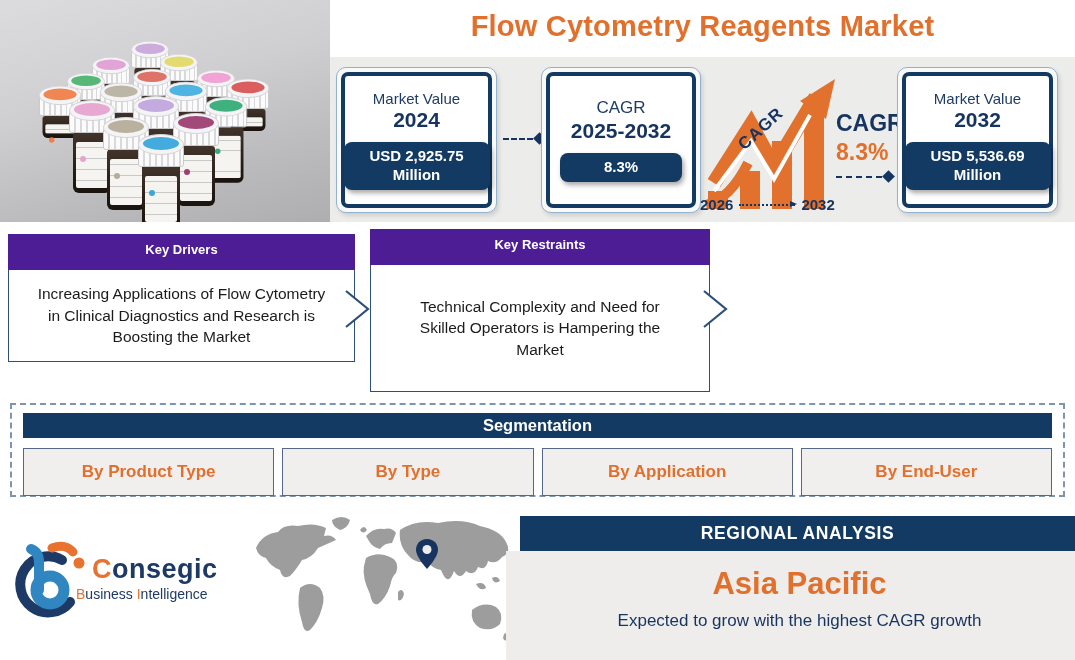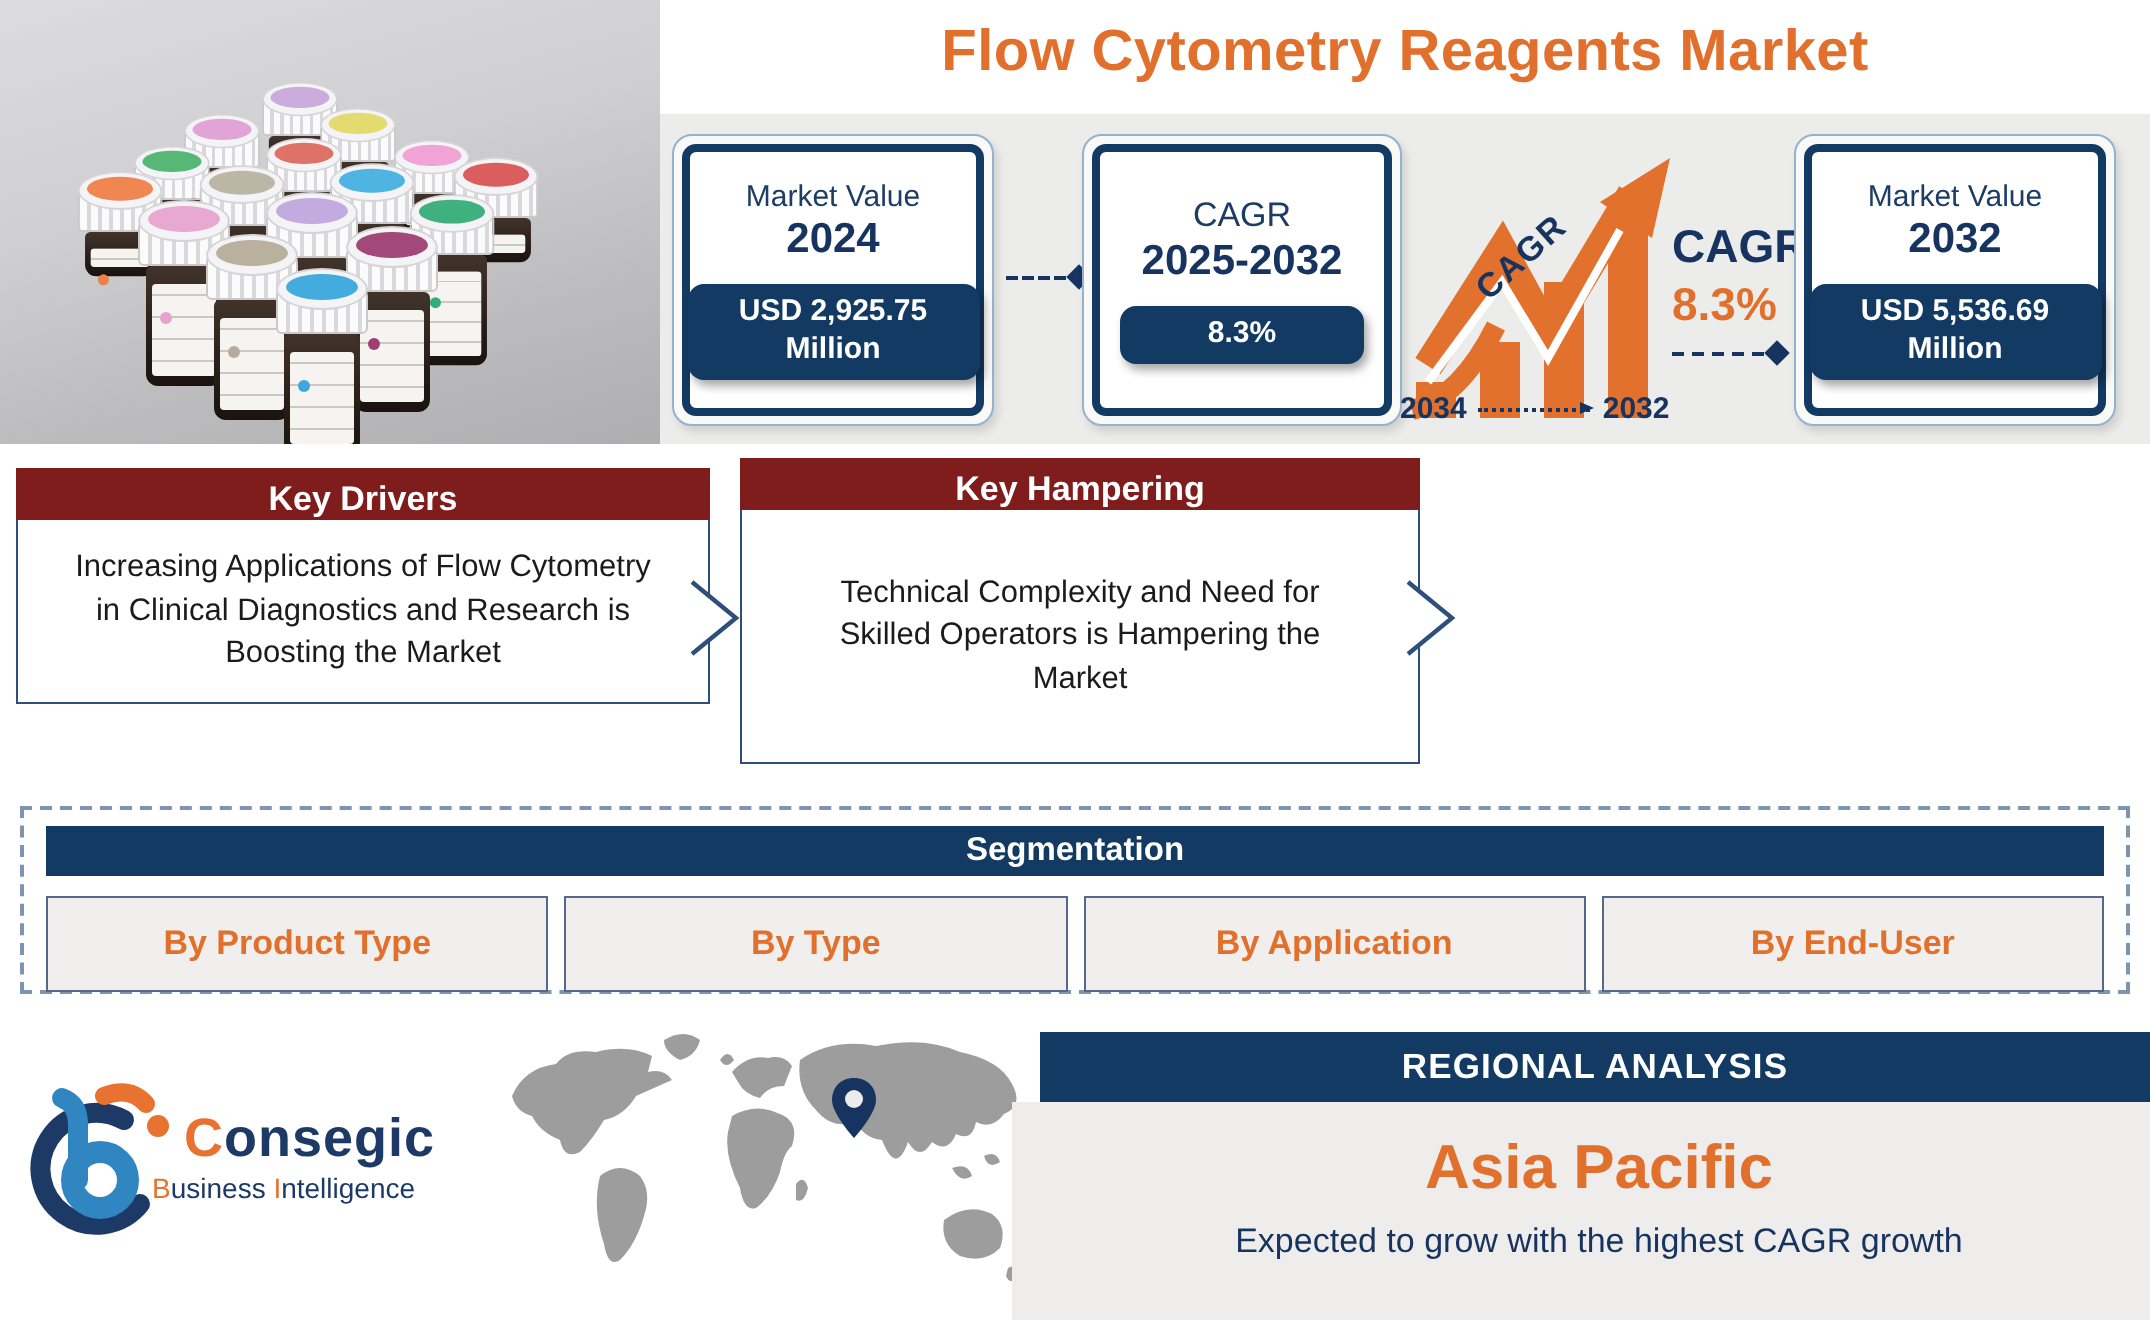--- a/index.html
+++ b/index.html
@@ -49,22 +49,22 @@
   #cagr-side .t1{color:#16345f;font-weight:bold;font-size:23px;}
   #cagr-side .t2{color:#e2702d;font-weight:bold;font-size:23px;margin-top:2px;}
   #axis-row{position:absolute;left:370px;top:139px;display:flex;align-items:center;gap:6px;}
   .axis-year{color:#16345f;font-weight:bold;font-size:15px;}
   .dotline{width:56px;border-top:2px dotted #16345f;position:relative;}
   .dotline::after{content:"";position:absolute;right:-2px;top:-4.5px;border-left:7px solid #16345f;
                   border-top:3.5px solid transparent;border-bottom:3.5px solid transparent;}
 
   
   .kpanel{position:absolute;box-sizing:border-box;}
-  .kpanel .khead{background:#7f1d1d;color:#fff;font-weight:bold;font-size:17px;text-align:center;
-                 height:26px;line-height:31px;}
+  .kpanel .khead{background:#4c1d95;color:#fff;font-weight:bold;font-size:13px;text-align:center;
+                 height:36px;line-height:31px;}
   .kpanel .kbody{background:#fff;border:1.2px solid #2d4f79;border-top:none;color:#1b1b1b;
                  font-size:15.5px;line-height:1.38;text-align:center;display:flex;
                  align-items:center;justify-content:center;box-sizing:border-box;}
   .chev{position:absolute;z-index:5;}
 
   
   #segmentation{position:absolute;left:10px;top:403px;width:1055px;height:94px;box-sizing:border-box;
                 border:2px dashed #7d95b0;background:#fff;}
   #seg-bar{margin:8px 11px 0;height:25px;background:#123a63;color:#fff;font-weight:bold;
            font-size:16.5px;text-align:center;line-height:25px;}
@@ -276,41 +276,41 @@
 
     <div id="cagr-side">
       <div class="t1">CAGR</div>
       <div class="t2">8.3%</div>
       <div class="conn" style="position:relative;left:0;top:10px;width:46px;">
           <span class="dmd"></span>
         </div>
     </div>
 
     <div id="axis-row">
-      <span class="axis-year">2034</span>
+      <span class="axis-year">2026</span>
       <span class="dotline"></span>
       <span class="axis-year">2032</span>
     </div>
 
     <div class="stat-box" style="left:567px;">
       <div class="stat-inner">
         <div class="stat-label">Market Value</div>
         <div class="stat-year">2032</div>
         <div class="stat-pill" style="width:128px;">USD 5,536.69 Million</div>
       </div>
     </div>
   </div>
 
   <div class="kpanel" style="left:8px;top:234px;width:347px;">
     <div class="khead">Key Drivers</div>
     <div class="kbody" style="height:92px;padding:6px 26px;">Increasing Applications of Flow Cytometry in Clinical Diagnostics and Research is Boosting the Market</div>
   </div>
 
   <div class="kpanel" style="left:370px;top:229px;width:340px;">
-    <div class="khead">Key Hampering</div>
+    <div class="khead">Key Restraints</div>
     <div class="kbody" style="height:127px;padding:6px 36px;">Technical Complexity and Need for Skilled Operators is Hampering the Market</div>
   </div>
 
 
   <svg class="chev" style="left:344px;top:289px;" width="34" height="40" viewBox="0 0 34 40">
     <path d="M2,2 L24,20 L2,38" fill="#ffffff" stroke="#2d4f79" stroke-width="2.2" stroke-linejoin="miter"></path>
   </svg>
   <svg class="chev" style="left:702px;top:289px;" width="34" height="40" viewBox="0 0 34 40">
     <path d="M2,2 L24,20 L2,38" fill="#ffffff" stroke="#2d4f79" stroke-width="2.2" stroke-linejoin="miter"></path>
   </svg>

